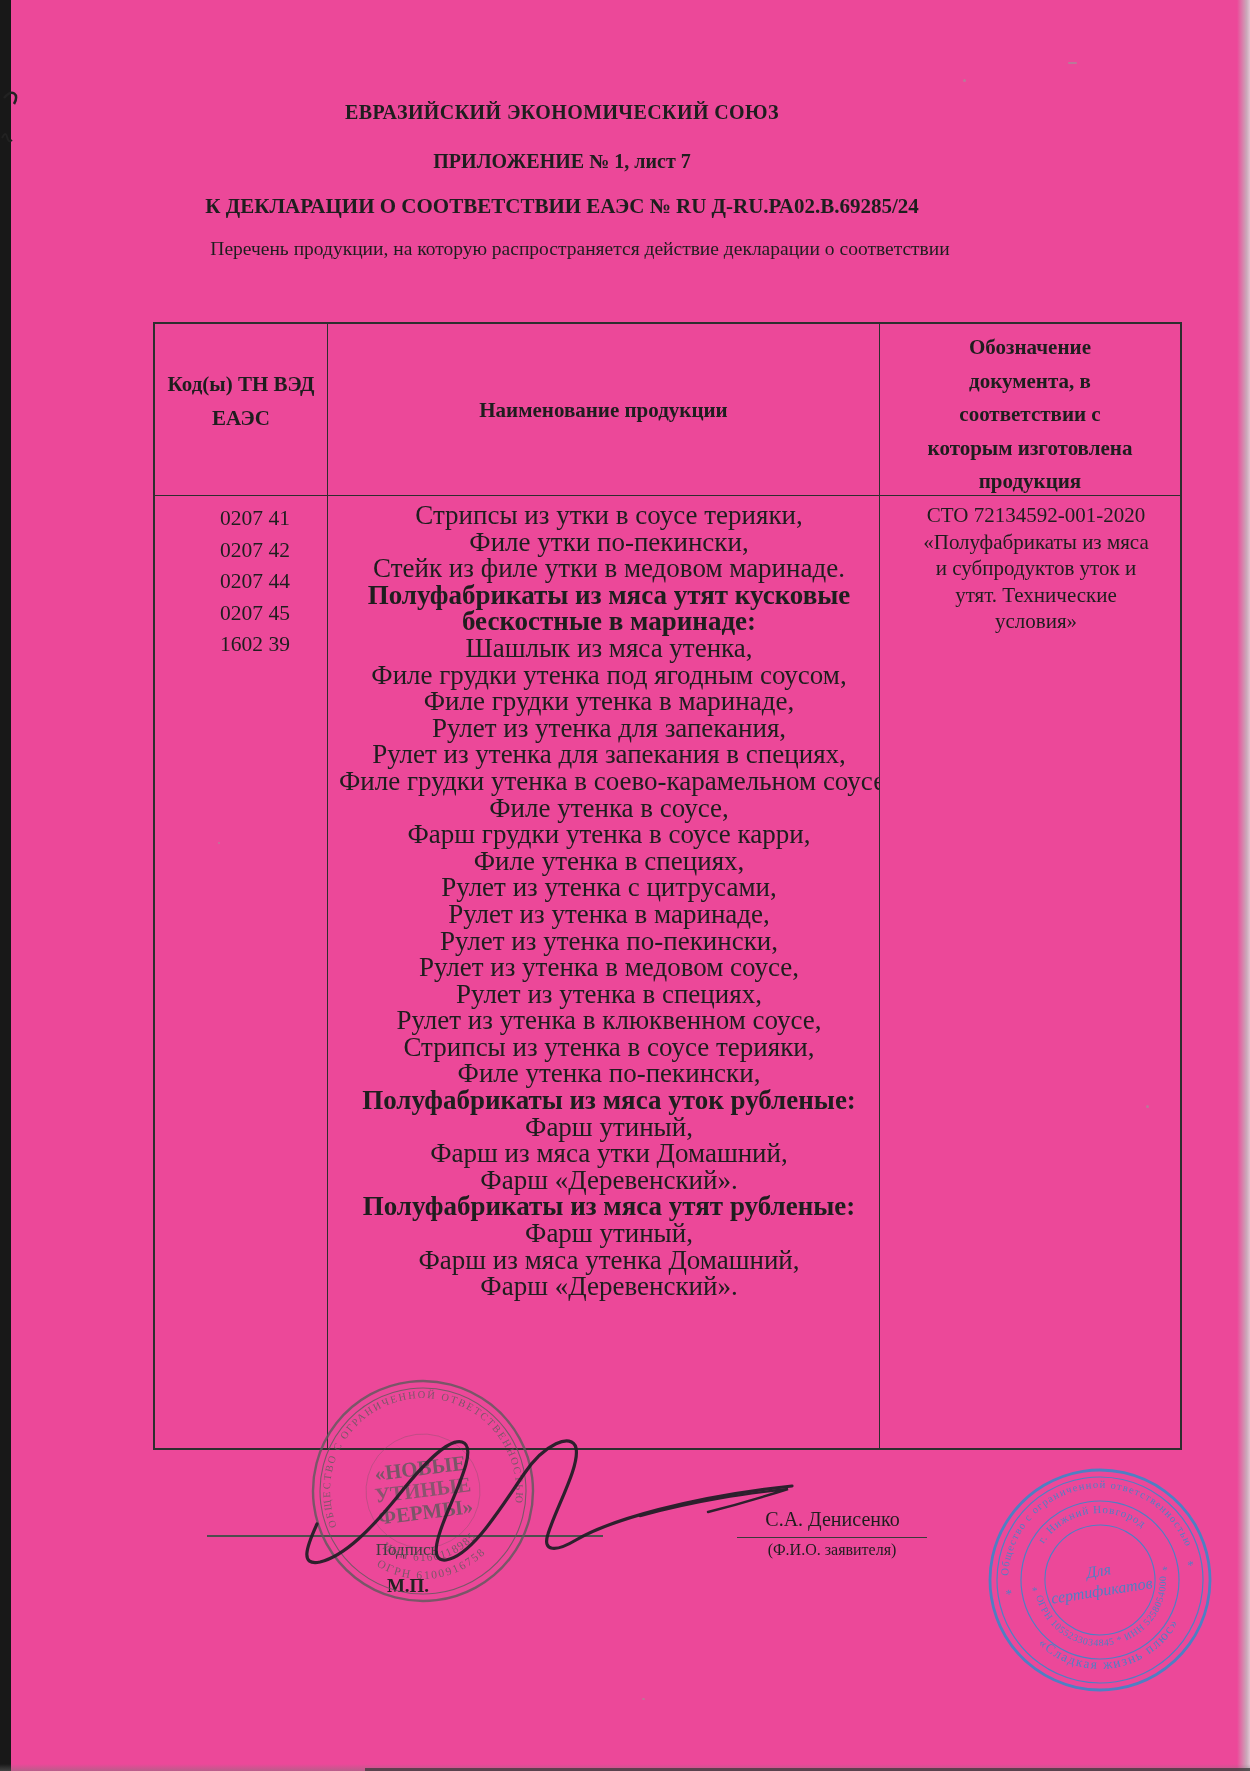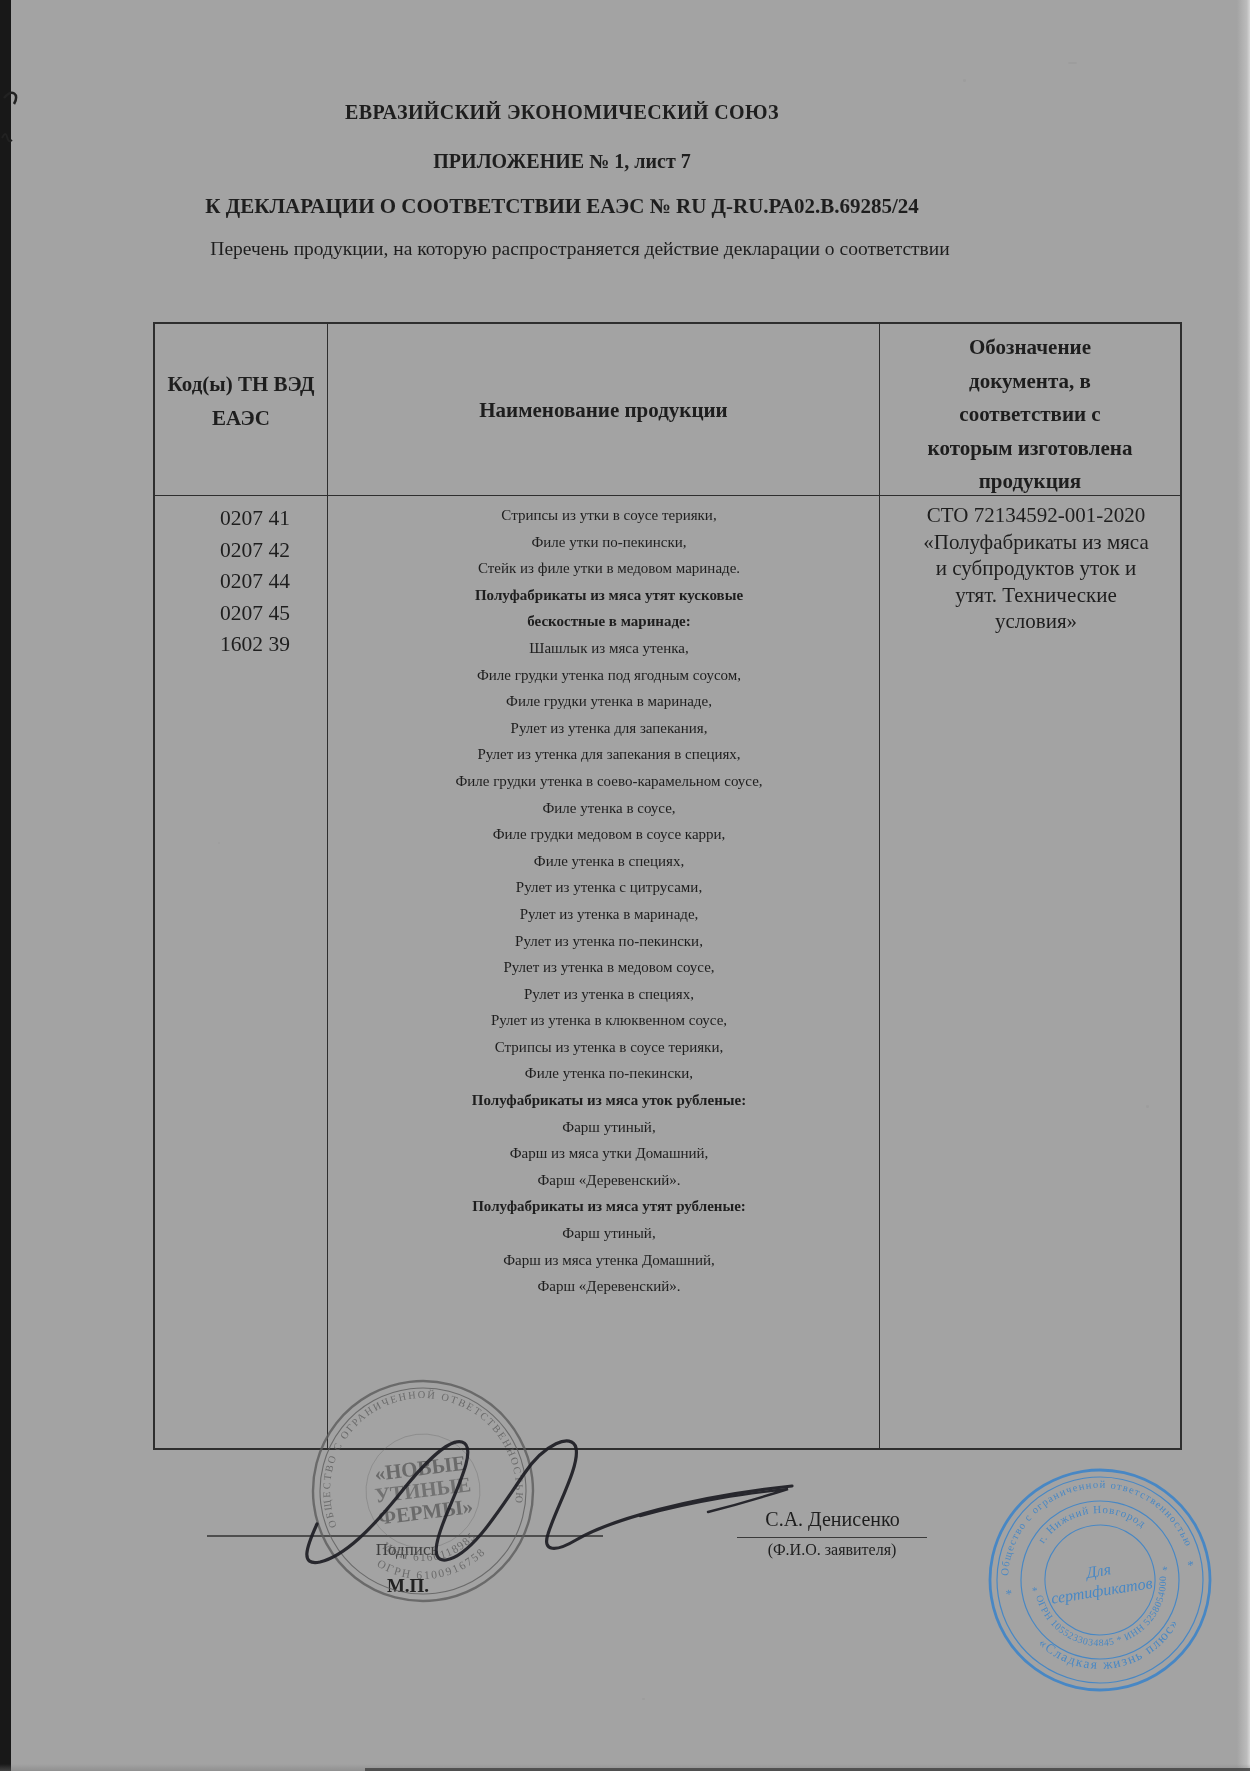--- a/index.html
+++ b/index.html
@@ -1,16 +1,16 @@
 <!DOCTYPE html>
 <html><head>
 <meta charset="utf-8">
 <style>
   html,body{margin:0;padding:0;}
-  .page{position:relative;width:1250px;height:1771px;background:#a3a3a3;overflow:hidden;
+  .page{position:relative;width:1250px;height:1771px;background:#ec4899;overflow:hidden;
         font-family:"Liberation Serif", serif;color:#1e1e1e;}
   
   .edge-left{position:absolute;left:0;top:0;width:11px;height:1771px;background:#181818;z-index:40;}
   .edge-right{position:absolute;right:0;top:0;width:13px;height:1771px;z-index:40;
         background:linear-gradient(to right, rgba(185,185,185,0), #c2c2c2 75%, #e3e3e3);opacity:.8;}
   .edge-bottom{position:absolute;left:0;bottom:0;width:1250px;height:7px;z-index:40;
         background:linear-gradient(to bottom, rgba(140,140,140,0), rgba(120,120,120,.45));}
   .edge-bottom2{position:absolute;left:365px;bottom:0;width:885px;height:3px;background:#3a3a3a;opacity:.75;z-index:41;}
   .speck{position:absolute;background:#9a9a9a;border-radius:50%;opacity:.6;z-index:5;}
   
@@ -23,21 +23,21 @@
   .doc-table{position:absolute;left:153px;top:322px;width:1029px;height:1128px;border:2px solid #2e2e2e;
         box-sizing:border-box;display:grid;grid-template-columns:173px 552px 1fr;grid-template-rows:172px 1fr;z-index:2;}
   .cell{box-sizing:border-box;border-right:1.5px solid #2e2e2e;border-bottom:1.5px solid #2e2e2e;overflow:hidden;}
   .cell.lastcol{border-right:none;}
   .cell.bodyrow{border-bottom:none;text-align:center;}
   .hdr{font-weight:bold;font-size:21px;text-align:center;}
   .hdr1{display:flex;flex-direction:column;justify-content:center;line-height:34px;padding-bottom:18px;}
   .hdr2{display:flex;flex-direction:column;justify-content:center;line-height:30px;}
   .hdr3{line-height:33.5px;padding-top:7px;}
   .codes{padding:7px 0 0 28px;font-size:21.5px;line-height:31.6px;}
-  .products{padding:6px 0 0 11px;font-size:15px;line-height:26.6px;white-space:nowrap;}
+  .products{padding:6px 0 0 11px;font-size:27px;line-height:26.6px;white-space:nowrap;}
   .docref{padding:6px 0 0 12px;font-size:21px;line-height:26.6px;white-space:nowrap;}
   .b700{font-weight:bold;}
   
   .sigline{position:absolute;height:0;border-top:2px solid #4e4e4e;z-index:3;}
   .sl-left{left:207px;top:1535px;width:396px;}
   .sl-right{left:737px;top:1537px;width:190px;border-top:1.6px solid #3a3a3a;}
   .lbl{position:absolute;text-align:center;z-index:3;}
   .lbl-podpis{left:352px;top:1540px;width:110px;font-size:17px;color:#3c3c3c;}
   .lbl-mp{left:358px;top:1575px;width:100px;font-size:19px;font-weight:bold;color:#222;}
   .lbl-name{left:730px;top:1508px;width:205px;font-size:20px;}
@@ -100,21 +100,21 @@
         <div class="prod-line">Стейк из филе утки в медовом маринаде.</div>
         <div class="prod-line b700">Полуфабрикаты из мяса утят кусковые</div>
         <div class="prod-line b700">бескостные в маринаде:</div>
         <div class="prod-line">Шашлык из мяса утенка,</div>
         <div class="prod-line">Филе грудки утенка под ягодным соусом,</div>
         <div class="prod-line">Филе грудки утенка в маринаде,</div>
         <div class="prod-line">Рулет из утенка для запекания,</div>
         <div class="prod-line">Рулет из утенка для запекания в специях,</div>
         <div class="prod-line">Филе грудки утенка в соево-карамельном соусе,</div>
         <div class="prod-line">Филе утенка в соусе,</div>
-        <div class="prod-line">Филе грудки медовом в соусе карри,</div>
+        <div class="prod-line">Фарш грудки утенка в соусе карри,</div>
         <div class="prod-line">Филе утенка в специях,</div>
         <div class="prod-line">Рулет из утенка с цитрусами,</div>
         <div class="prod-line">Рулет из утенка в маринаде,</div>
         <div class="prod-line">Рулет из утенка по-пекински,</div>
         <div class="prod-line">Рулет из утенка в медовом соусе,</div>
         <div class="prod-line">Рулет из утенка в специях,</div>
         <div class="prod-line">Рулет из утенка в клюквенном соусе,</div>
         <div class="prod-line">Стрипсы из утенка в соусе терияки,</div>
         <div class="prod-line">Филе утенка по-пекински,</div>
         <div class="prod-line b700">Полуфабрикаты из мяса уток рубленые:</div>

